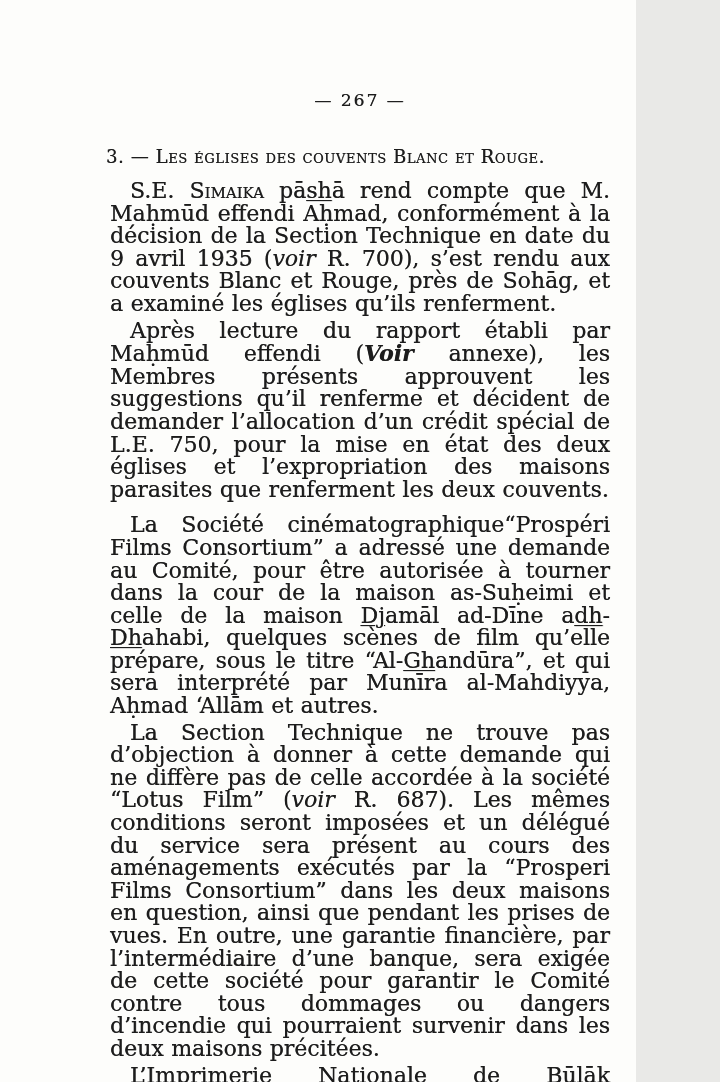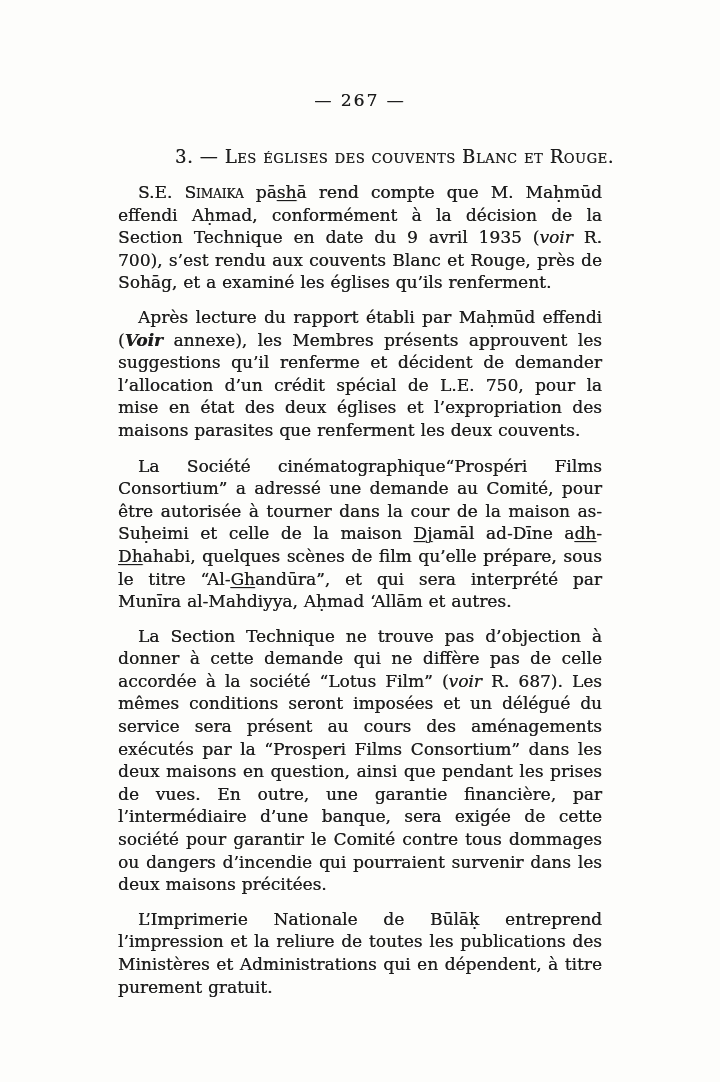--- a/index.html
+++ b/index.html
@@ -2,21 +2,21 @@
 <html lang="fr"><head>
 <meta charset="utf-8">
 <style>
   html, body {
     margin: 0;
     padding: 0;
     background: #e9e9e7;
   }
   .page {
     position: relative;
-    width: 720px;
+    width: 636px;
     height: 1082px;
     margin: 0;
     background: #fdfdfb;
     overflow: hidden;
     font-family: "DejaVu Serif", "Liberation Serif", serif;
     color: #1c1c1c;
     
     text-shadow: 0.3px 0.2px 0 rgba(20,20,20,0.75);
   }
   .content {
@@ -27,34 +27,34 @@
   }
   .page-number {
     text-align: center;
     font-size: 17px;
     letter-spacing: 2px;
     margin-bottom: 34px;
     white-space: nowrap;
   }
   .doc-section { margin: 0; }
   .heading {
-    text-align: right;
+    text-align: left;
     font-variant: small-caps;
     font-size: 18px;
     line-height: 25px;
     letter-spacing: 0.6px;
     margin: 13px 0 11px 0;
   }
   .heading-line { white-space: nowrap; }
   .para {
-    font-size: 17px;
+    font-size: 22px;
     line-height: 22.6px;
     text-align: justify;
     text-indent: 20px;
-    margin: 12px;
+    margin: 4px;
     word-spacing: 0.5px;
   }
   .sc { font-variant: small-caps; }
   .it { font-style: italic; }
   .bd { font-weight: bold; }
   .un {
     text-decoration: underline;
     text-underline-offset: 2px;
     text-decoration-thickness: 1.2px;
   }

